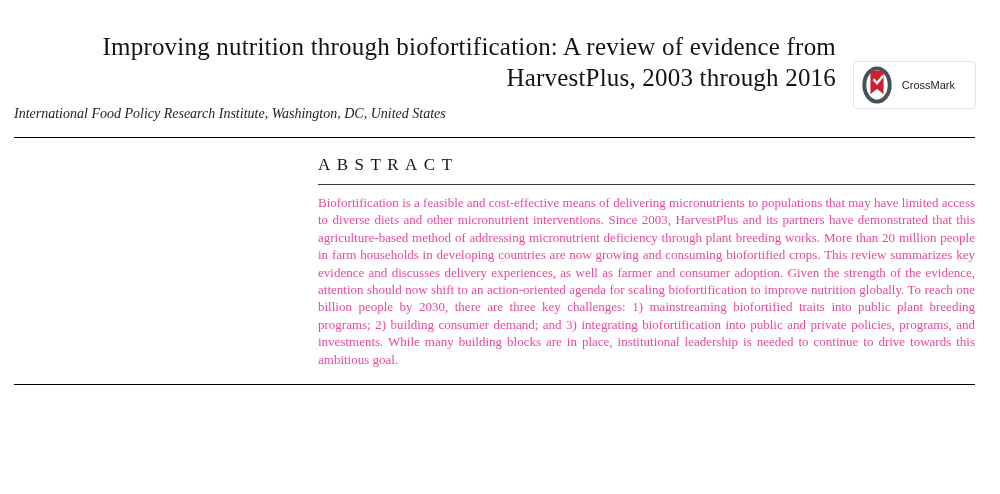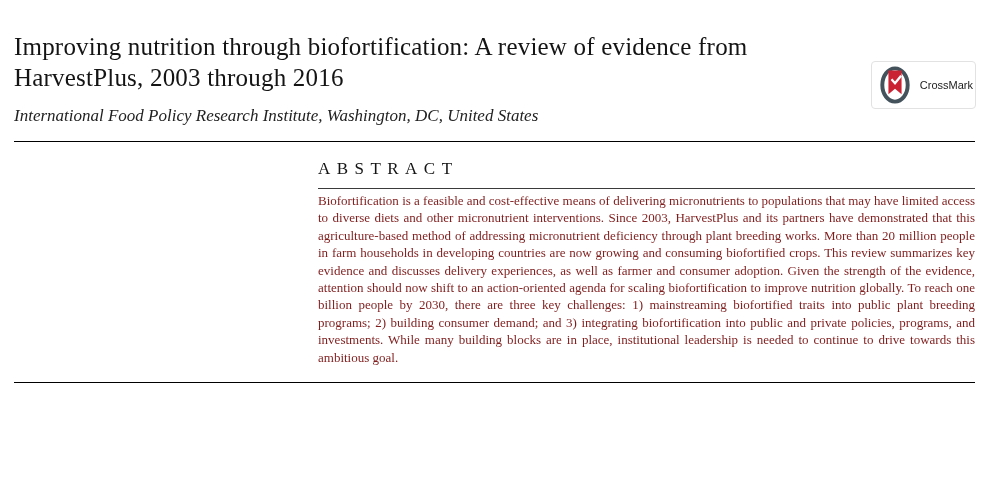--- a/index.html
+++ b/index.html
@@ -18,35 +18,36 @@
     background: #ffffff;
   }
   .title {
     margin: 31px 150px 0 14px;
     max-width: 822px;
     font-size: 25px;
     line-height: 31px;
     font-weight: 400;
     color: #141414;
     letter-spacing: 0.2px;
+    text-align: right;
   }
   .authors {
     margin: 16px 0 0 14px;
     font-size: 17px;
     color: #141414;
   }
   .authors sup {
     font-size: 11px;
     color: #5f7a8a;
     vertical-align: super;
     line-height: 0;
   }
   .affiliation {
     margin: 13px 0 0 14px;
-    font-size: 17px;
+    font-size: 14px;
     font-style: italic;
     color: #222222;
   }
   .rule-full {
     margin: 15px 25px 0 14px;
     border-top: 1px solid #000000;
     height: 0;
   }
   .abstract-col {
     margin: 0 25px 0 318px;
@@ -57,39 +58,39 @@
     letter-spacing: 0.38em;
     color: #141414;
     font-weight: 400;
   }
   .rule-col {
     margin-top: 9px;
     border-top: 1px solid #3a3a3a;
     height: 0;
   }
   .abstract-body {
-    margin-top: 3px;
+    margin-top: 9px;
     font-size: 13px;
     line-height: 17.4px;
     text-align: justify;
-    color: #7f1d1d;
+    color: #ec4899;
   }
   .footer-rule {
     margin: 16px 25px 0 14px;
     border-top: 1px solid #000000;
     height: 0;
   }
   .crossmark {
     position: absolute;
     top: 30px;
     right: 24px;
     display: flex;
     align-items: center;
     gap: 4px;
-    padding: 2px 2px 2px 2px;
+    padding: 2px 20px 2px 2px;
     border: 1px solid #e2e2e2;
     border-radius: 4px;
     background: #ffffff;
     cursor: pointer;
   }
   .crossmark-label {
     font-family: "Liberation Sans", sans-serif;
     font-size: 11px;
     color: #222222;
   }

